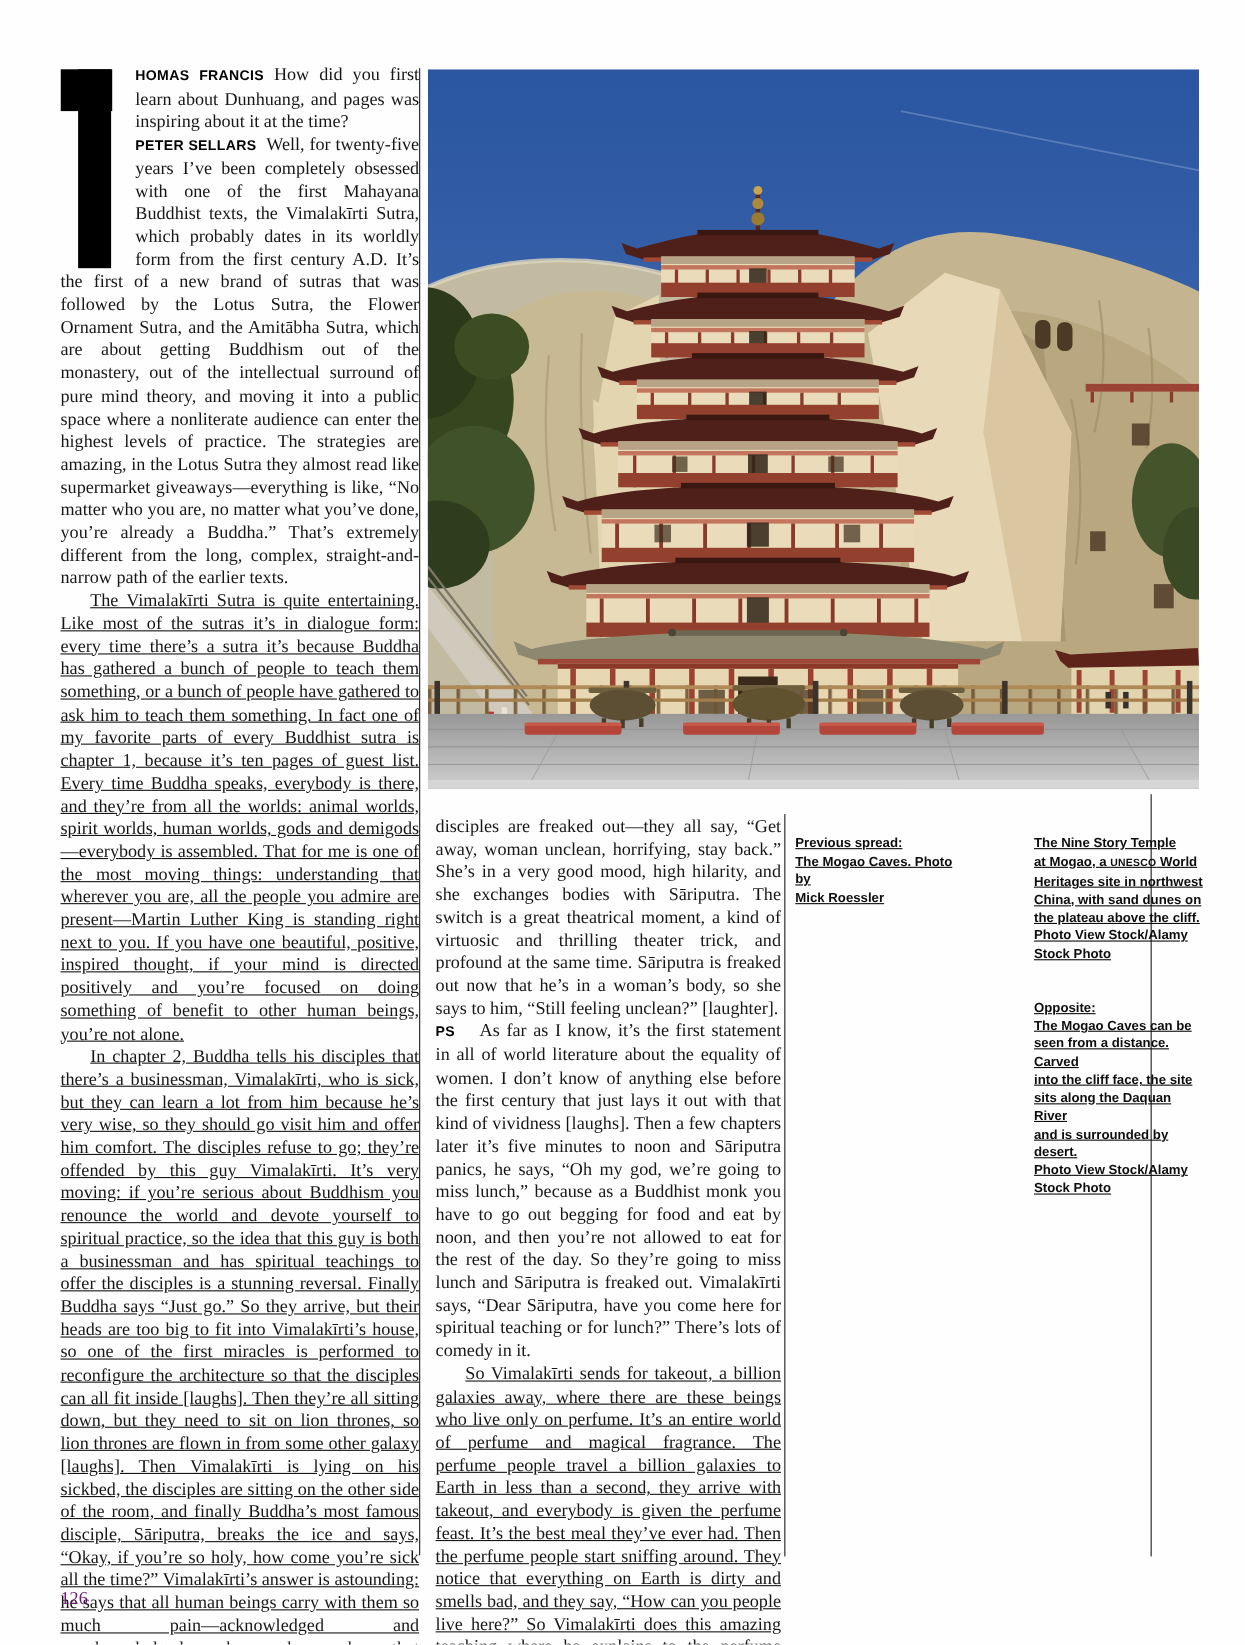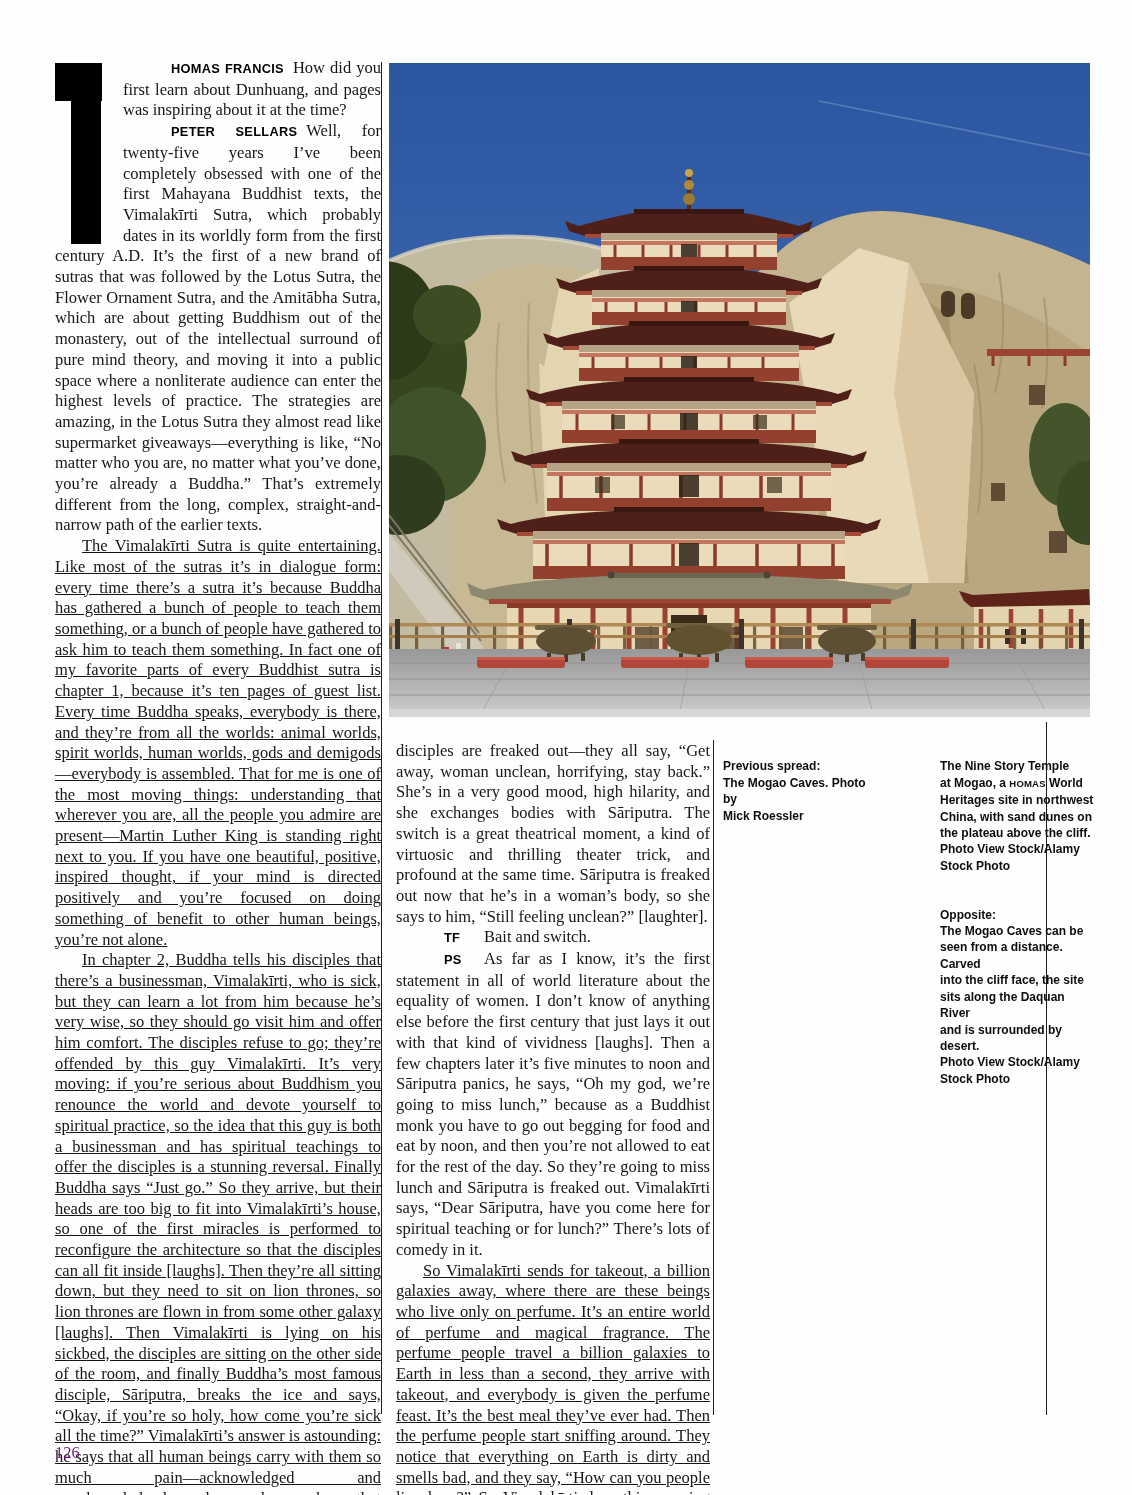--- a/index.html
+++ b/index.html
@@ -4,32 +4,32 @@
 <style>
   html,body{margin:0;padding:0;}
   body{width:1132px;height:1495px;position:relative;background:#fefefe;overflow:hidden;
        font-family:"Liberation Serif",serif;color:#141414;}
   .abs{position:absolute;}
   
   .col{text-align:justify;font-size:16.5px;line-height:20.7px;color:#161616;}
   .col p{margin:0;}
   .ind{text-indent:27px;text-decoration:underline;}
   .spk{font-family:"Liberation Sans",sans-serif;font-weight:700;font-size:12.8px;
-       letter-spacing:.3px;color:#000;margin-left:48px;}
+       letter-spacing:.3px;color:#000;}
   .spk.inline{margin-right:9px;}
   .spk.tab{display:inline-block;width:40px;}
   
   .dropcap{float:left;width:68px;height:183px;margin:3px 0 0 0;}
   .sr{position:absolute;width:1px;height:1px;overflow:hidden;clip:rect(0 0 0 0);}
   
   .vrule{width:1px;background:#1c1c1c;}
   
   .cap{font-family:"Liberation Sans",sans-serif;font-weight:700;font-size:12px;
        line-height:16.4px;color:#0d0d0d;white-space:pre-line;}
-  .cap p{margin:0;white-space:pre-line;}
+  .cap p{margin:0;white-space:pre-line;text-decoration:underline;}
   .cap p + p{margin-top:16px;}
   .smallcaps{font-size:9.5px;letter-spacing:.2px;}
   
   .pagenum{font-size:16.5px;color:#701a75;}
   .photo-frame{display:block;}
 </style>
 </head>
 <body>
 
 <div class="abs col" style="left:55px;top:58px;width:326px;">
@@ -278,34 +278,33 @@
       <rect x="232" y="594" width="88" height="3" fill="#c85948"></rect>
     <rect x="356" y="594" width="88" height="11" rx="3" fill="#b4453a"></rect>
       <rect x="356" y="594" width="88" height="3" fill="#c85948"></rect>
     <rect x="476" y="594" width="84" height="11" rx="3" fill="#b4453a"></rect>
       <rect x="476" y="594" width="84" height="3" fill="#c85948"></rect>
   </g>
 </svg>
 
 <div class="abs col" style="left:396px;top:741px;width:314px;">
   <p>disciples are freaked out—they all say, “Get away, woman unclean, horrifying, stay back.” She’s in a very good mood, high hilarity, and she exchanges bodies with Sāriputra. The switch is a great theatrical moment, a kind of virtuosic and thrilling theater trick, and profound at the same time. Sāriputra is freaked out now that he’s in a woman’s body, so she says to him, “Still feeling unclean?” [laughter].</p>
-  <p><span class="spk tab">TF</span><span>Bait and switch.</span></p>
   <p><span class="spk tab">PS</span><span>As far as I know, it’s the first statement in all of world literature about the equality of women. I don’t know of anything else before the first century that just lays it out with that kind of vividness [laughs]. Then a few chapters later it’s five minutes to noon and Sāriputra panics, he says, “Oh my god, we’re going to miss lunch,” because as a Buddhist monk you have to go out begging for food and eat by noon, and then you’re not allowed to eat for the rest of the day. So they’re going to miss lunch and Sāriputra is freaked out. Vimalakīrti says, “Dear Sāriputra, have you come here for spiritual teaching or for lunch?” There’s lots of comedy in it.</span></p>
   <p class="ind">So Vimalakīrti sends for takeout, a billion galaxies away, where there are these beings who live only on perfume. It’s an entire world of perfume and magical fragrance. The perfume people travel a billion galaxies to Earth in less than a second, they arrive with takeout, and everybody is given the perfume feast. It’s the best meal they’ve ever had. Then the perfume people start sniffing around. They notice that everything on Earth is dirty and smells bad, and they say, “How can you people live here?” So Vimalakīrti does this amazing teaching where he explains to the perfume people that they live in their sublime gated communities of perfection, but here on Earth people have to deal</p>
 </div>
 
 <div class="abs cap" style="left:723px;top:742px;width:155px;">
   <p>Previous spread:
 The Mogao Caves. Photo by
 Mick Roessler</p>
 </div>
 
 <div class="abs cap" style="left:940px;top:742px;width:158px;">
   <p><span>The Nine Story Temple
-at Mogao, a </span><span class="smallcaps">HOMAS</span><span> World
+at Mogao, a </span><span class="smallcaps">UNESCO</span><span> World
 Heritages site in northwest
 China, with sand dunes on
 the plateau above the cliff.
 Photo View Stock/Alamy
 Stock Photo</span></p>
   <p>Opposite:
 The Mogao Caves can be
 seen from a distance. Carved
 into the cliff face, the site
 sits along the Daquan River

